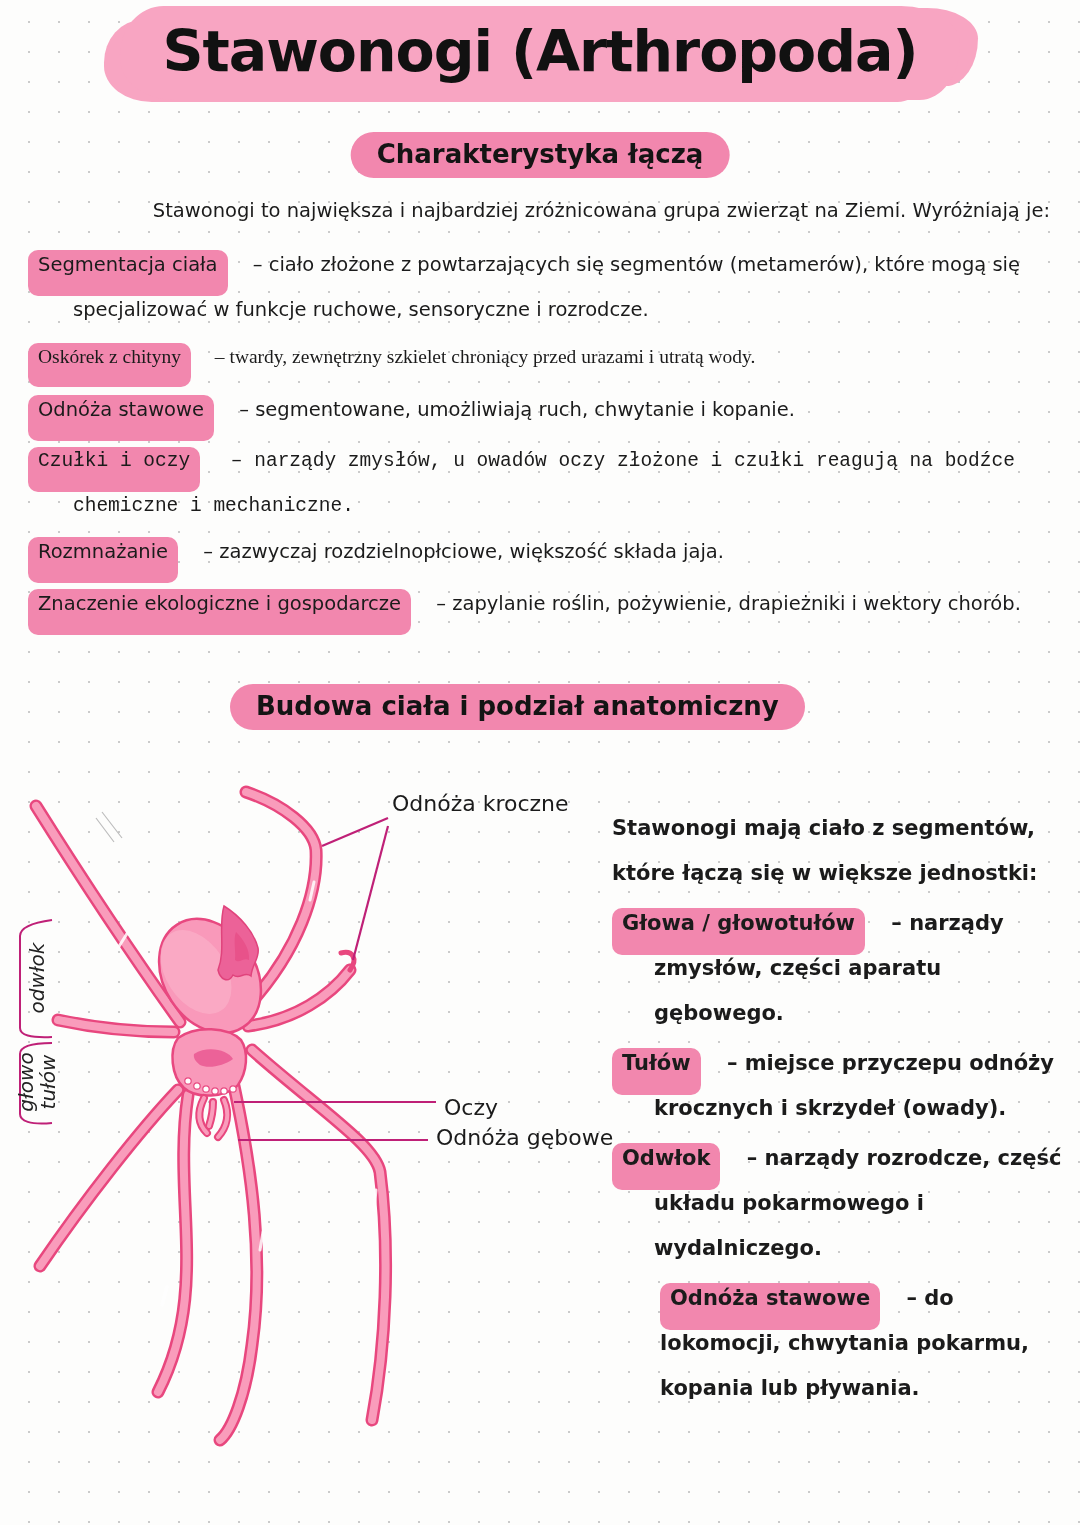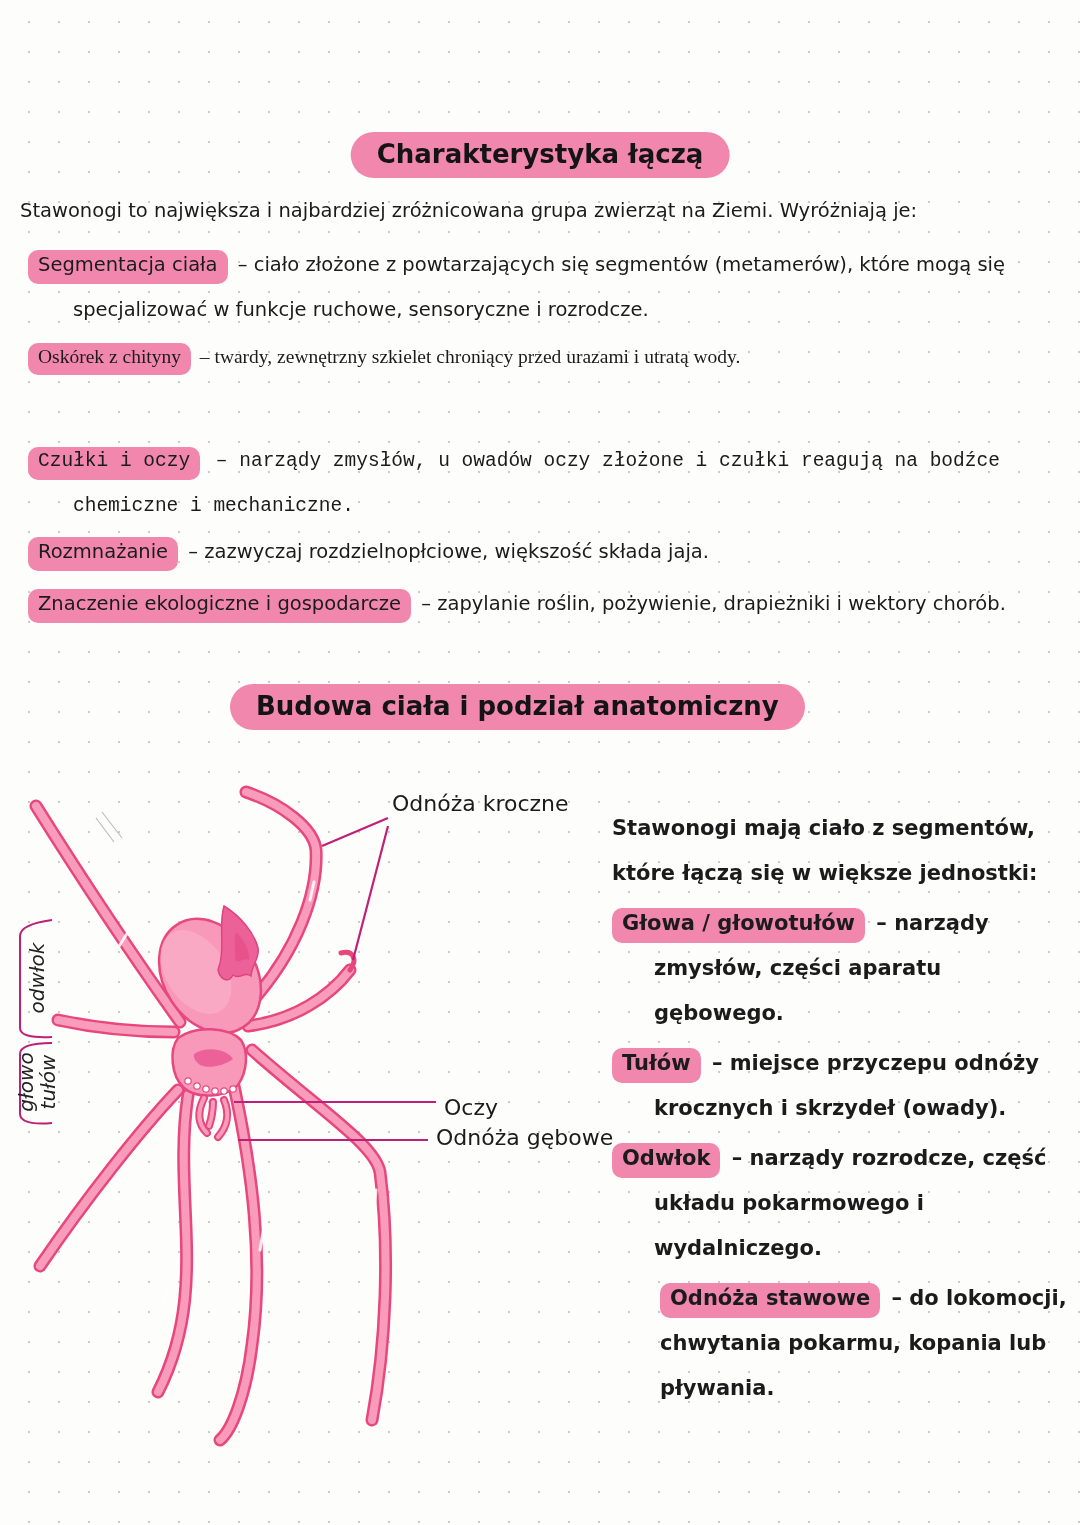--- a/index.html
+++ b/index.html
@@ -33,26 +33,26 @@
     white-space:nowrap;
   }
   .pill-center { left:50%; transform:translateX(-50%); }
 
   
   .body-text { font-size:19.5px; line-height:45px; color:#1b1b1b; }
   .bullet {
     position:absolute; left:28px; width:1028px;
     padding-left:45px; text-indent:-45px;
   }
-  .intro-line { position:absolute; left:20px; width:1020px; }
+  .intro-line { position:absolute; left:30px; width:1020px;text-align:right; }
   .hl {
     background:#f287ae;
     border-radius:10px;
-    padding:3px 10px 8px 10px;
-    margin-right:4px;
+    padding:3px 10px 20px 10px;
+    margin-right:19px;
   }
 
   
   .figure {
     position:absolute; left:0; top:780px; width:620px; height:745px;
   }
   .figure svg { position:absolute; left:0; top:0; }
   .fig-label {
     position:absolute; font-size:22px; line-height:28px; white-space:nowrap; color:#1b1b1b;
   }
@@ -68,32 +68,39 @@
   }
   .right-col p { margin:0 0 5px 0; padding-left:42px; text-indent:-42px; }
   .right-col p.no-term { padding-left:0; text-indent:0; }
   .right-col p.indented { margin-left:48px; padding-left:0; text-indent:0; }
 </style>
 </head>
 <body>
 
 <div class="page">
 
+  <div class="title-wrap">
+    <span class="title-blob">Stawonogi (Arthropoda)</span>
+  </div>
 
   <div class="pill pill-center" style="top:132px;">Charakterystyka łączą</div>
 
   <p class="body-text intro-line" style="top:188px;">Stawonogi to największa i najbardziej zróżnicowana grupa zwierząt na Ziemi. Wyróżniają je:</p>
 
   <p class="body-text bullet" style="top:242px;">
     <span class="hl">Segmentacja ciała</span>
     <span>– ciało złożone z powtarzających się segmentów (metamerów), które mogą się specjalizować w funkcje ruchowe, sensoryczne i rozrodcze.</span>
   </p>
   <p class="body-text bullet" style="top:334px;font-family:Liberation Serif, serif;">
     <span class="hl">Oskórek z chityny</span>
     <span>– twardy, zewnętrzny szkielet chroniący przed urazami i utratą wody.</span>
+  </p>
+  <p class="body-text bullet" style="top:387px;">
+    <span class="hl">Odnóża stawowe</span>
+    <span>– segmentowane, umożliwiają ruch, chwytanie i kopanie.</span>
   </p>
   <p class="body-text bullet" style="top:439px;font-family:Liberation Mono, monospace;">
     <span class="hl">Czułki i oczy</span>
     <span>– narządy zmysłów, u owadów oczy złożone i czułki reagują na bodźce chemiczne i mechaniczne.</span>
   </p>
   <p class="body-text bullet" style="top:529px;">
     <span class="hl">Rozmnażanie</span>
     <span>– zazwyczaj rozdzielnopłciowe, większość składa jaja.</span>
   </p>
   <p class="body-text bullet" style="top:581px;">

